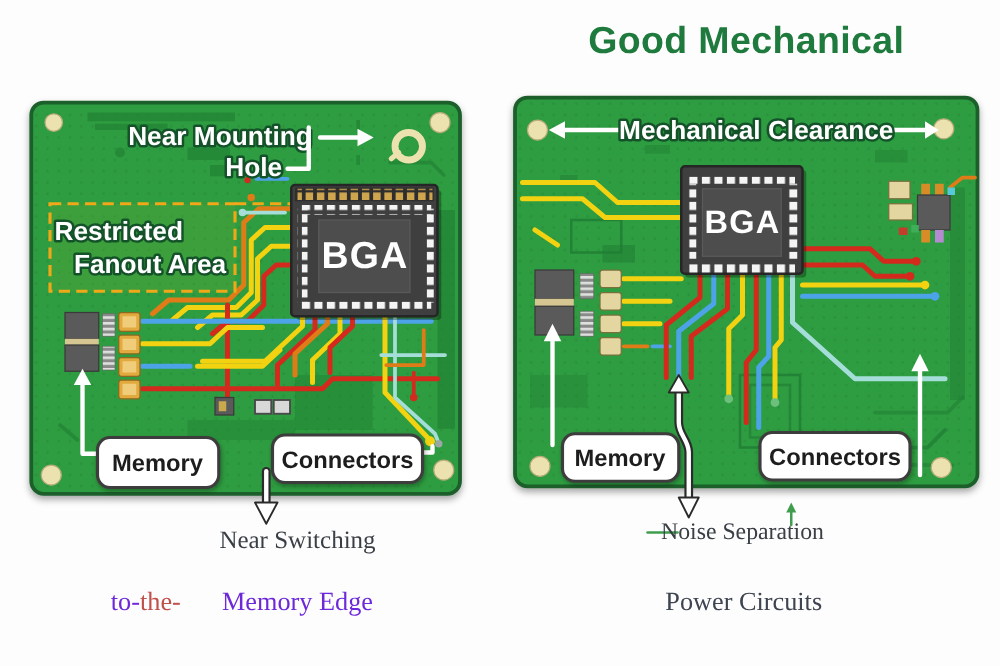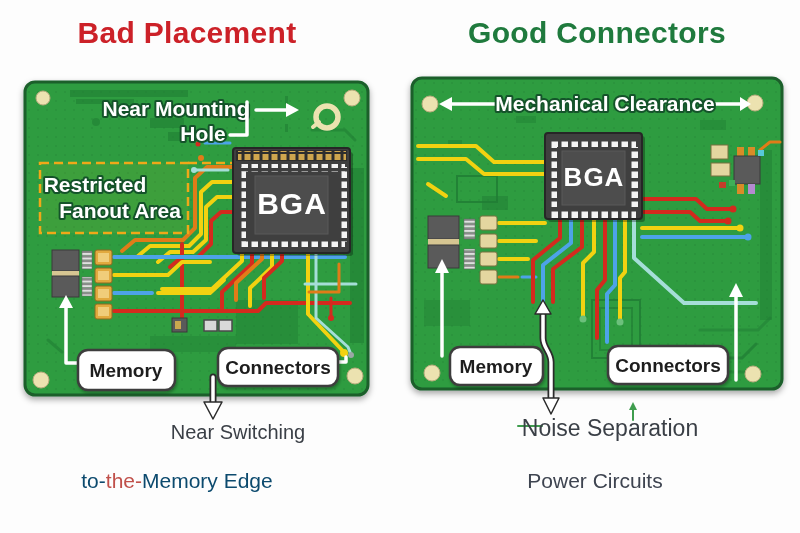--- a/index.html
+++ b/index.html
@@ -54,37 +54,36 @@
 
   .wline{fill:none;stroke:#ffffff;stroke-width:3.5;stroke-linecap:round;stroke-linejoin:round;}
   .wtri{fill:#ffffff;}
   .oline-b{fill:none;stroke:#2b2b2b;stroke-width:7;stroke-linecap:round;stroke-linejoin:round;}
   .oline-w{fill:none;stroke:#ffffff;stroke-width:3.5;stroke-linecap:round;stroke-linejoin:round;}
   .otri{fill:#ffffff;stroke:#2b2b2b;stroke-width:1.5;stroke-linejoin:round;}
   .gline{fill:none;stroke:var(--green-accent);stroke-width:2;stroke-linecap:round;}
   .gtri{fill:var(--green-accent);}
 
   
-  .cap{position:absolute;text-align:center;font-family:Liberation Sans, sans-serif;}
+  .cap{position:absolute;text-align:center;font-family:Liberation Serif, serif;}
   .cap-bad-arrow{left:118px;top:419px;width:240px;font-size:20px;line-height:26px;
                  color:var(--caption-gray);}
   .cap-bad-note{left:27px;top:467px;width:300px;font-size:21px;line-height:28px;}
   .seg-navy{color:var(--caption-navy);} .seg-blue{color:var(--caption-blue);}
-  .seg-red{color:var(--caption-red);} .seg-dark{color:#0c4a6e;}
-  .cap-good-noise{left:480px;top:415px;width:260px;font-size:23px;color:var(--caption-gray);}
+  .seg-red{color:var(--caption-red);} .seg-dark{color:#6d28d9;margin-left:33px;}
+  .cap-good-noise{left:464px;top:415px;width:260px;font-size:19px;color:var(--caption-gray);}
   .cap-good-note{left:440px;top:467px;width:310px;font-size:21px;line-height:28px;
                  color:#3e4450;}
 </style>
 </head>
 <body>
 
 <div class="stage">
 
-  <h1 class="title title-bad">Bad Placement</h1>
-  <h1 class="title title-good">Good Connectors</h1>
+  <h1 class="title title-good">Good Mechanical</h1>
 
   <svg width="800" height="533" viewBox="0 0 800 533">
     <defs>
       <pattern id="padpat" width="10" height="10" patternUnits="userSpaceOnUse">
         <rect x="1.5" y="1.5" width="6.5" height="6.5" fill="#f4f4f4"></rect>
       </pattern>
       <pattern id="goldpat" width="9" height="9" patternUnits="userSpaceOnUse">
         <rect x="1.5" y="1" width="6" height="7" fill="#cfa64e"></rect>
       </pattern>
       <pattern id="stripes" width="4" height="4.6" patternUnits="userSpaceOnUse">

